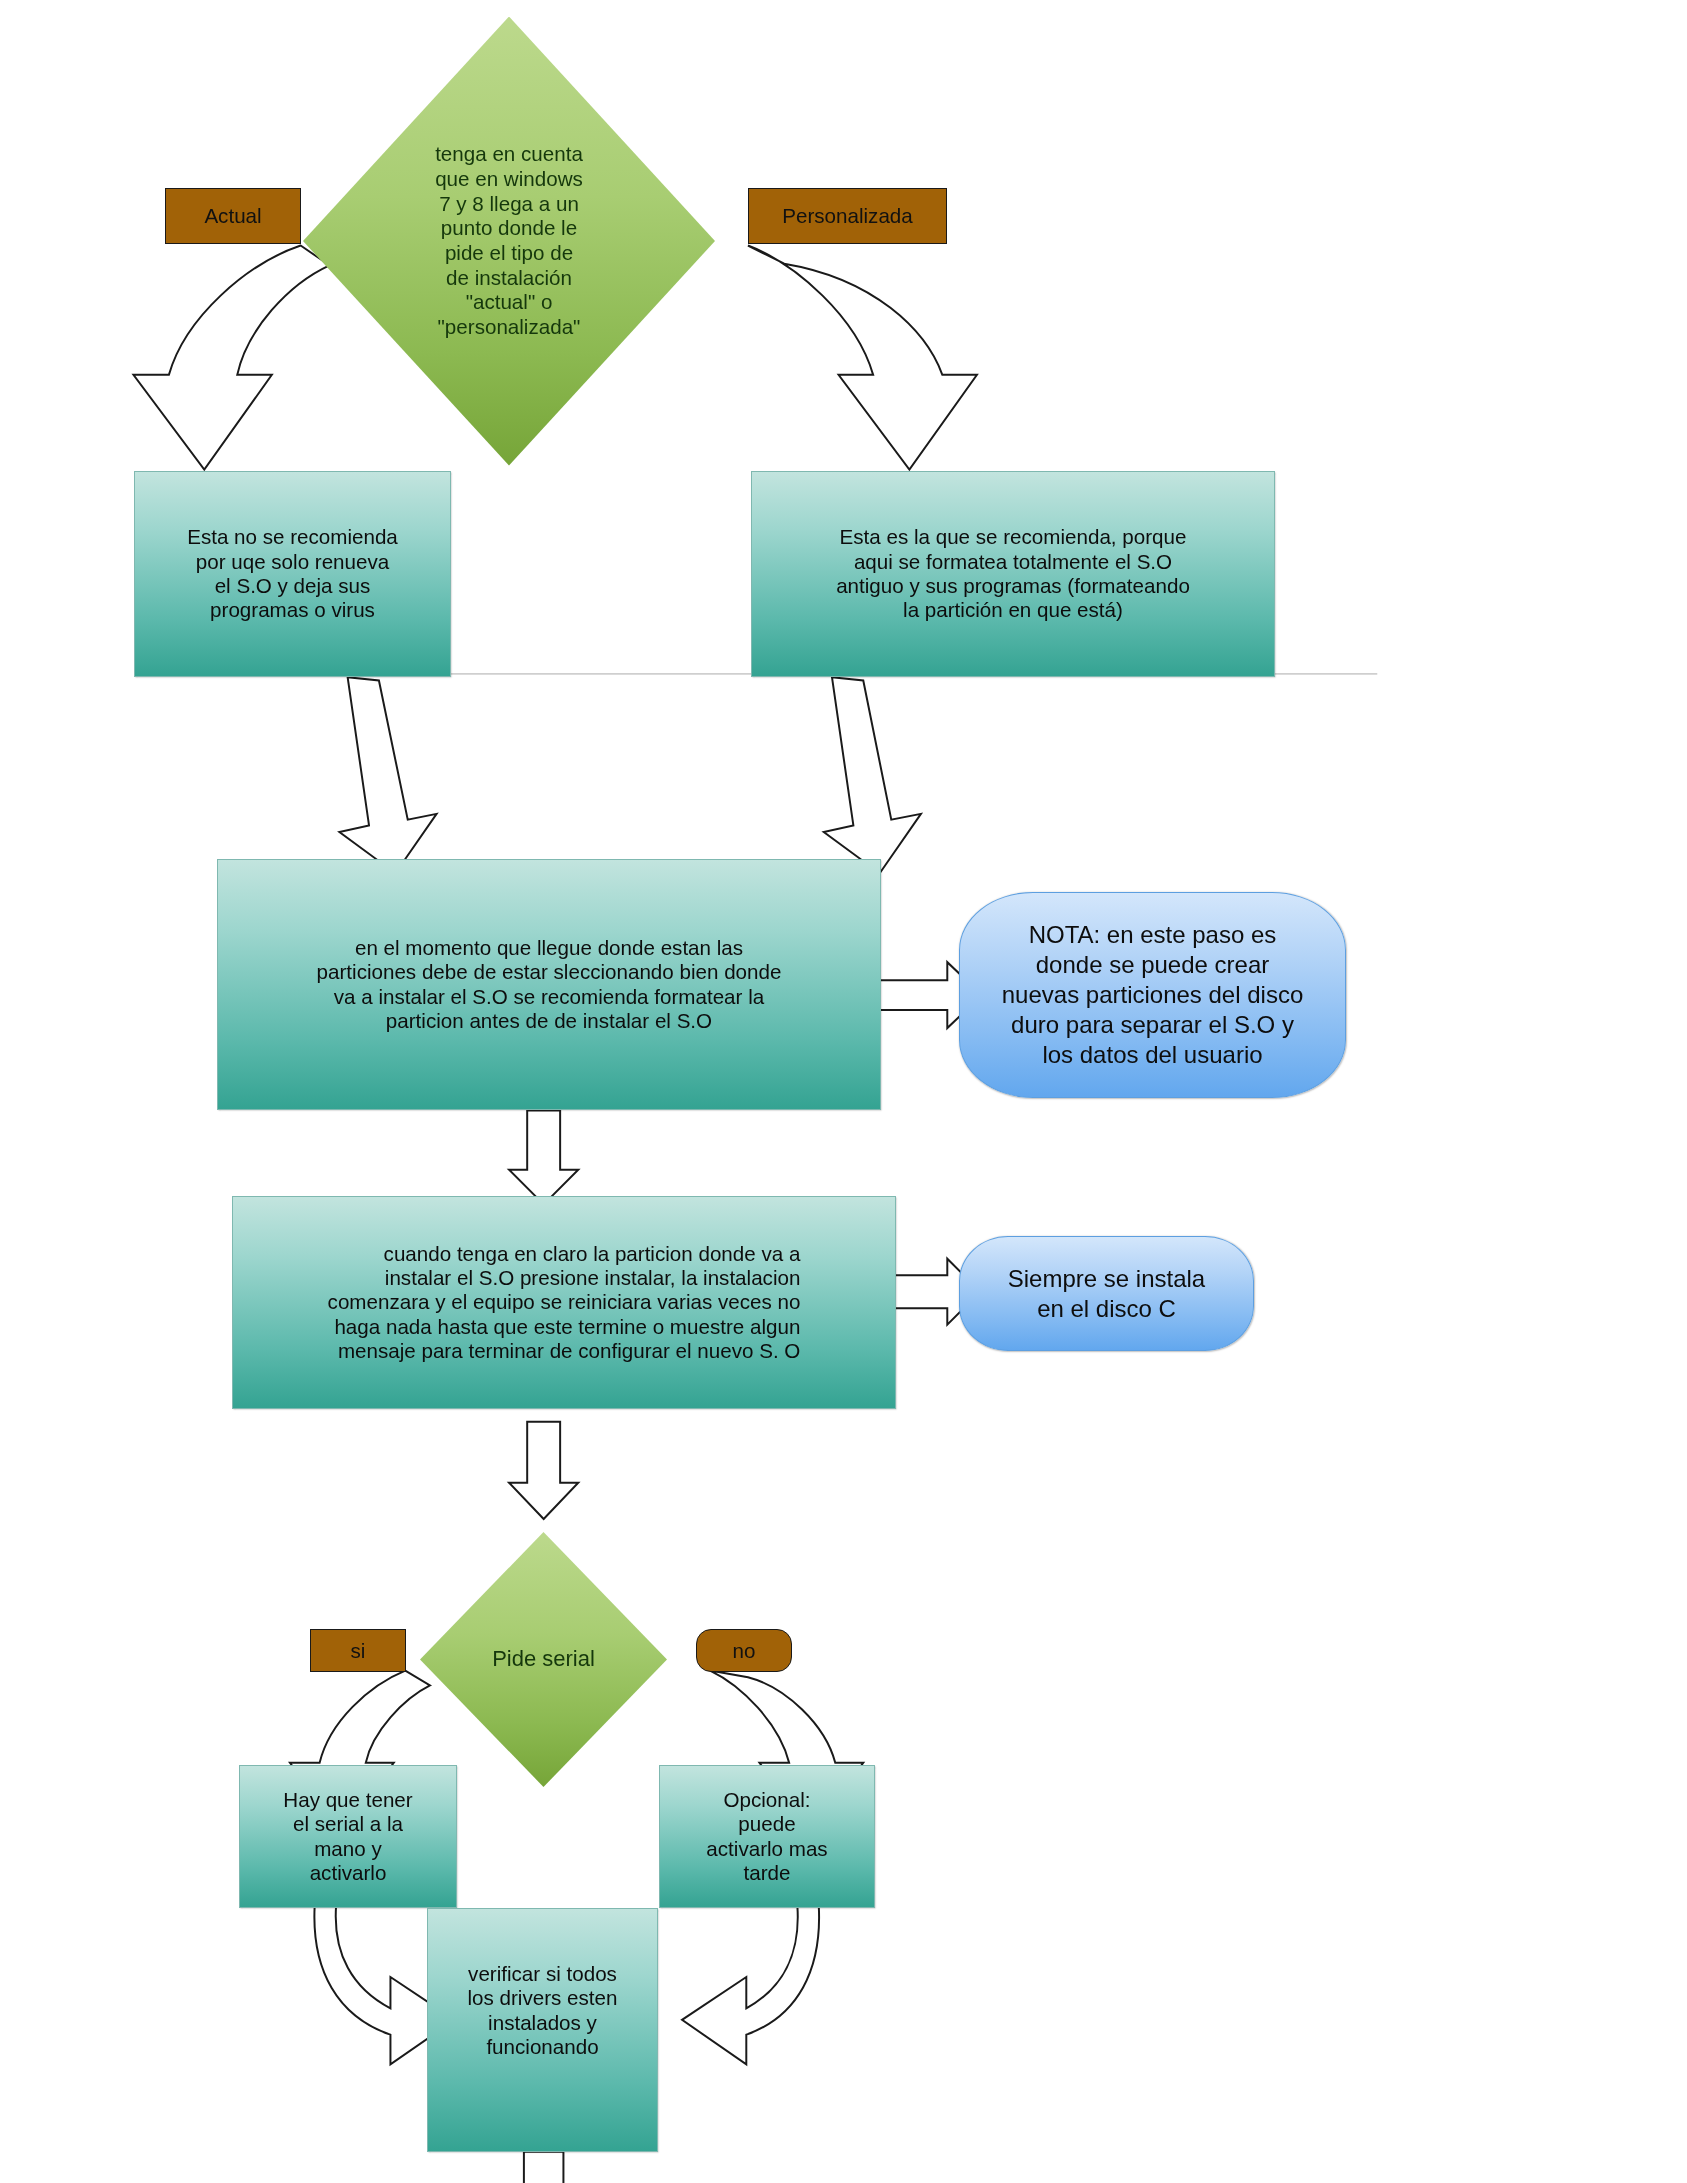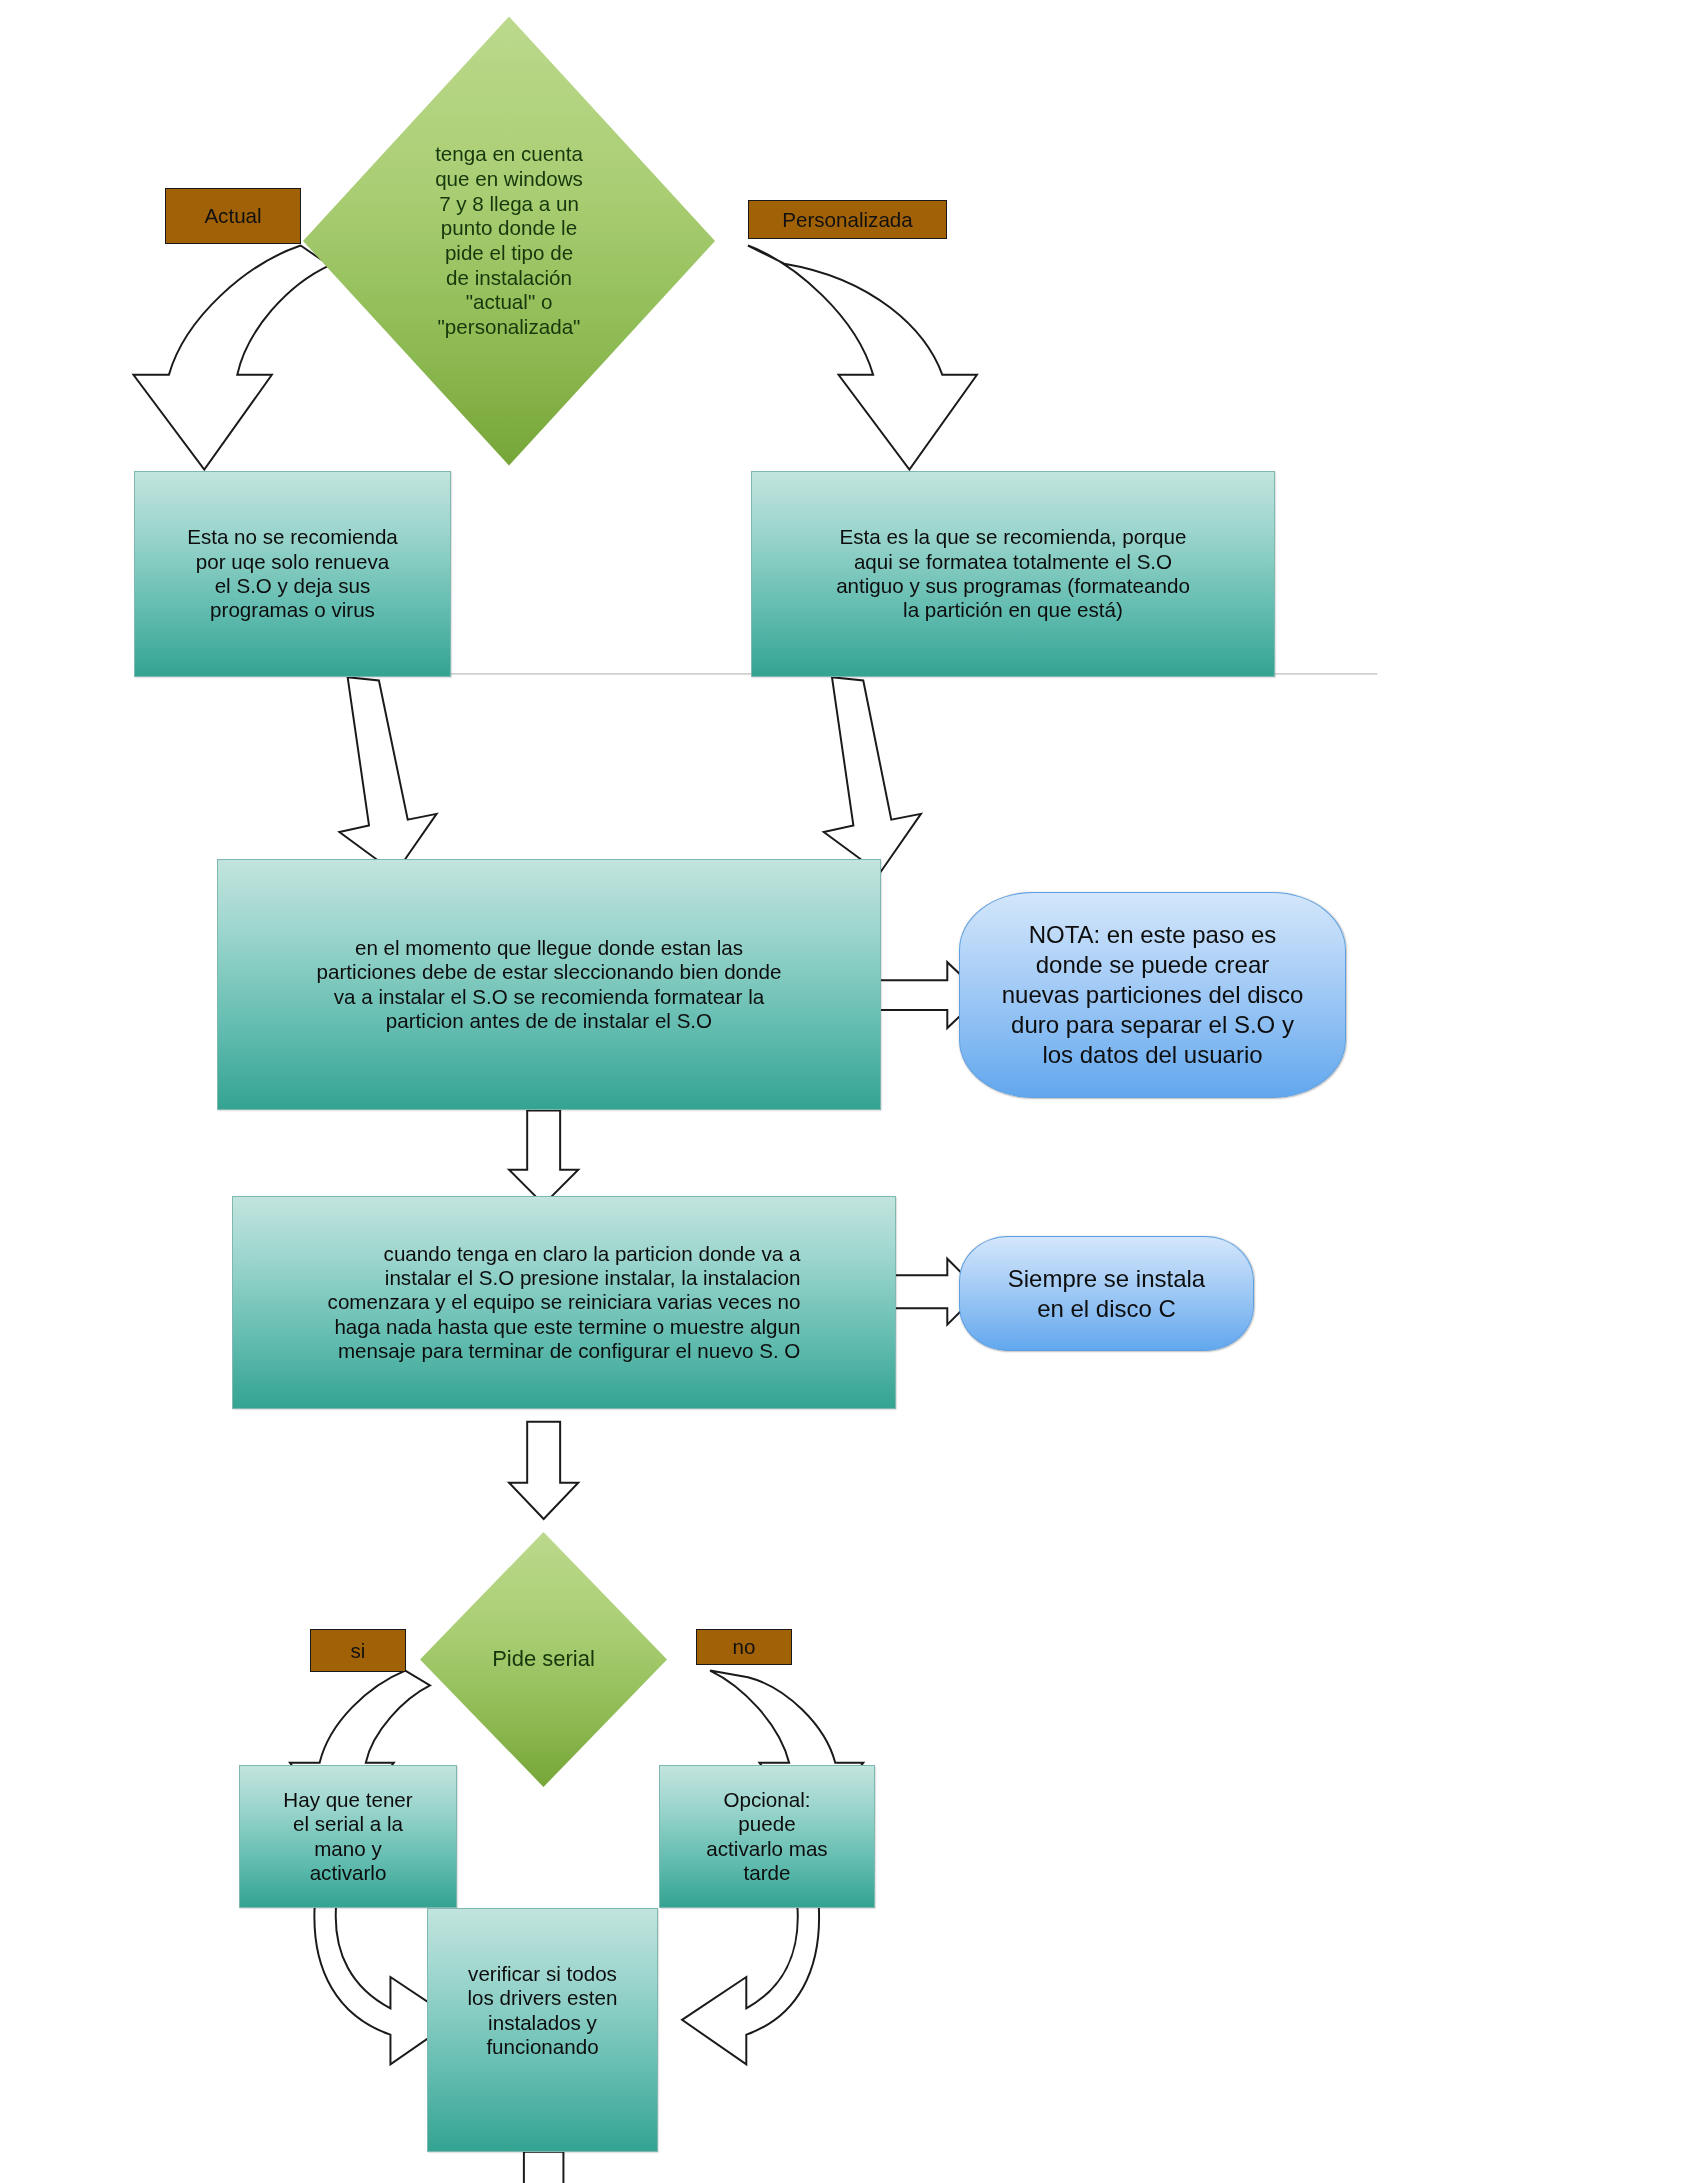--- a/index.html
+++ b/index.html
@@ -234,21 +234,21 @@
 pide el tipo de
 de instalación
 "actual" o
 "personalizada"</div>
   </div>
 
   <div class="elabel" style="left:165px; top:188px; width:136px; height:56px;">
     <span>Actual</span>
   </div>
 
-  <div class="elabel" style="left:748px; top:200px; width:199px; height:39px;">
+  <div class="elabel" style="left:748px; top:188px; width:199px; height:56px;">
     <span>Personalizada</span>
   </div>
 
   <div class="node proc" style="left:134px; top:471px; width:317px; height:206px; padding:6.6px 8.2px;">
     <span>Esta no se recomienda
 por uqe solo renueva
 el S.O y deja sus
 programas o virus</span>
   </div>
 
@@ -289,21 +289,21 @@
 
   <div class="diamond-wrap" style="left:420px; top:1532px; width:247px; height:255px;">
     <div class="diamond-shape"></div>
     <div class="diamond-text" style="font-size:22px;">Pide serial</div>
   </div>
 
   <div class="elabel" style="left:310px; top:1629px; width:96px; height:43px;">
     <span>si</span>
   </div>
 
-  <div class="elabel" style="left:696px; top:1629px; width:96px; height:36px;">
+  <div class="elabel" style="left:696px; top:1629px; width:96px; height:43px;border-radius:15px;">
     <span>no</span>
   </div>
 
   <div class="node proc" style="left:239px; top:1765px; width:218px; height:143px; padding:5px 6.6px;">
     <span>Hay que tener
 el serial a la
 mano y
 activarlo</span>
   </div>
 

